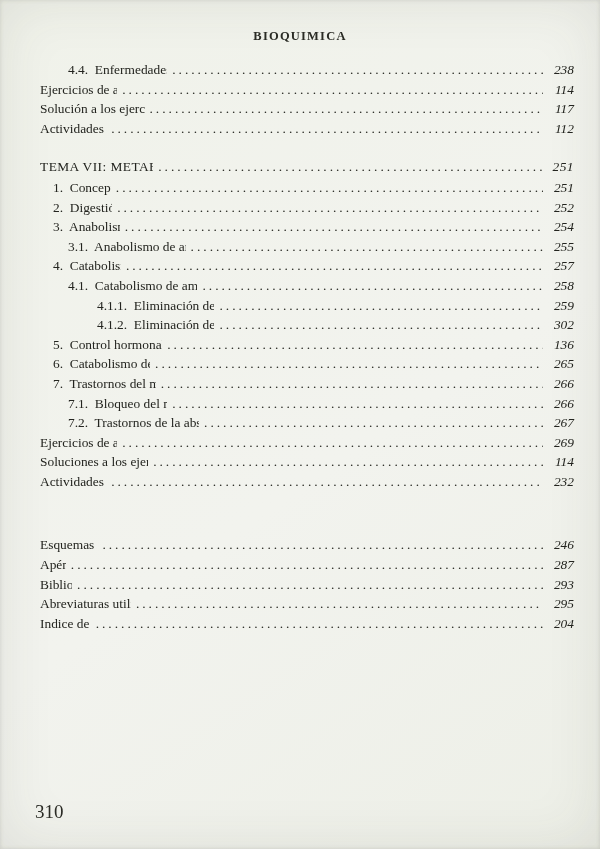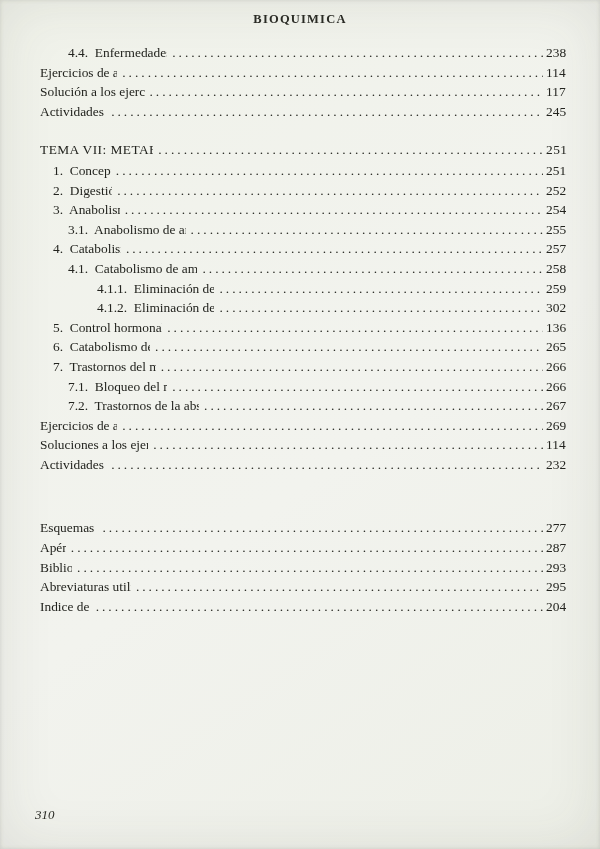--- a/index.html
+++ b/index.html
@@ -14,21 +14,21 @@
     margin: 0 auto;
     background: linear-gradient(145deg, #f0f2ea 0%, #f2f3ee 55%, #edefe7 100%);
     box-shadow: inset 0 0 55px rgba(60,60,50,0.10), inset 0 0 4px rgba(60,60,50,0.15);
     font-family: "Liberation Serif", "DejaVu Serif", serif;
     color: #23241f;
     overflow: hidden;
     box-sizing: border-box;
   }
   .running-head {
     text-align: center;
-    padding-top: 12px;
+    padding-top: 29px;
     font-size: 12.5px;
     font-weight: bold;
     letter-spacing: 1.2px;
     color: #2a2b25;
   }
   .toc {
     margin-top: 16px;
     padding-left: 40px;
     padding-right: 26px;
     font-size: 13.4px;
@@ -60,28 +60,29 @@
     margin: 0 3px 0 5px;
     color: #2b2c26;
   }
   .leader::after {
     content: "....................................................................................................................................................";
     letter-spacing: 3px;
   }
   .pagenum {
     flex: 0 0 auto;
     min-width: 28px;
+    text-align: right;
+    font-style: italic;
   }
   .folio {
     position: absolute;
     left: 35px;
     bottom: 26px;
-    font-size: 13px;
+    font-size: 19px;
     color: #2a2b25;
-    font-style: italic;
   }
 </style>
 </head>
 <body>
 
 <div class="scan-page">
   <div class="running-head">BIOQUIMICA</div>
 
   <div class="toc">
       <div class="toc-group">
@@ -96,21 +97,21 @@
           <span class="pagenum">114</span>
         </div>
         <div class="toc-row indent-0">
           <span class="label">Solución a los ejercicios de autocomprobación</span>
           <span class="leader"></span>
           <span class="pagenum">117</span>
         </div>
         <div class="toc-row indent-0">
           <span class="label">Actividades recomendadas</span>
           <span class="leader"></span>
-          <span class="pagenum">245</span>
+          <span class="pagenum">112</span>
         </div>
       </div>
       <div class="toc-group">
         <div class="toc-row indent-0 tema-heading">
           <span class="label">TEMA VII: METABOLISMO DE PROTEINAS</span>
           <span class="leader"></span>
           <span class="pagenum">251</span>
         </div>
         <div class="toc-row indent-1">
           <span class="label">1.  Conceptos generales</span>
@@ -190,21 +191,21 @@
         <div class="toc-row indent-0">
           <span class="label">Actividades recomendadas</span>
           <span class="leader"></span>
           <span class="pagenum">232</span>
         </div>
       </div>
       <div class="toc-group back-matter">
         <div class="toc-row indent-0">
           <span class="label">Esquemas metabólicos</span>
           <span class="leader"></span>
-          <span class="pagenum">277</span>
+          <span class="pagenum">246</span>
         </div>
         <div class="toc-row indent-0">
           <span class="label">Apéndice</span>
           <span class="leader"></span>
           <span class="pagenum">287</span>
         </div>
         <div class="toc-row indent-0">
           <span class="label">Bibliografía</span>
           <span class="leader"></span>
           <span class="pagenum">293</span>

